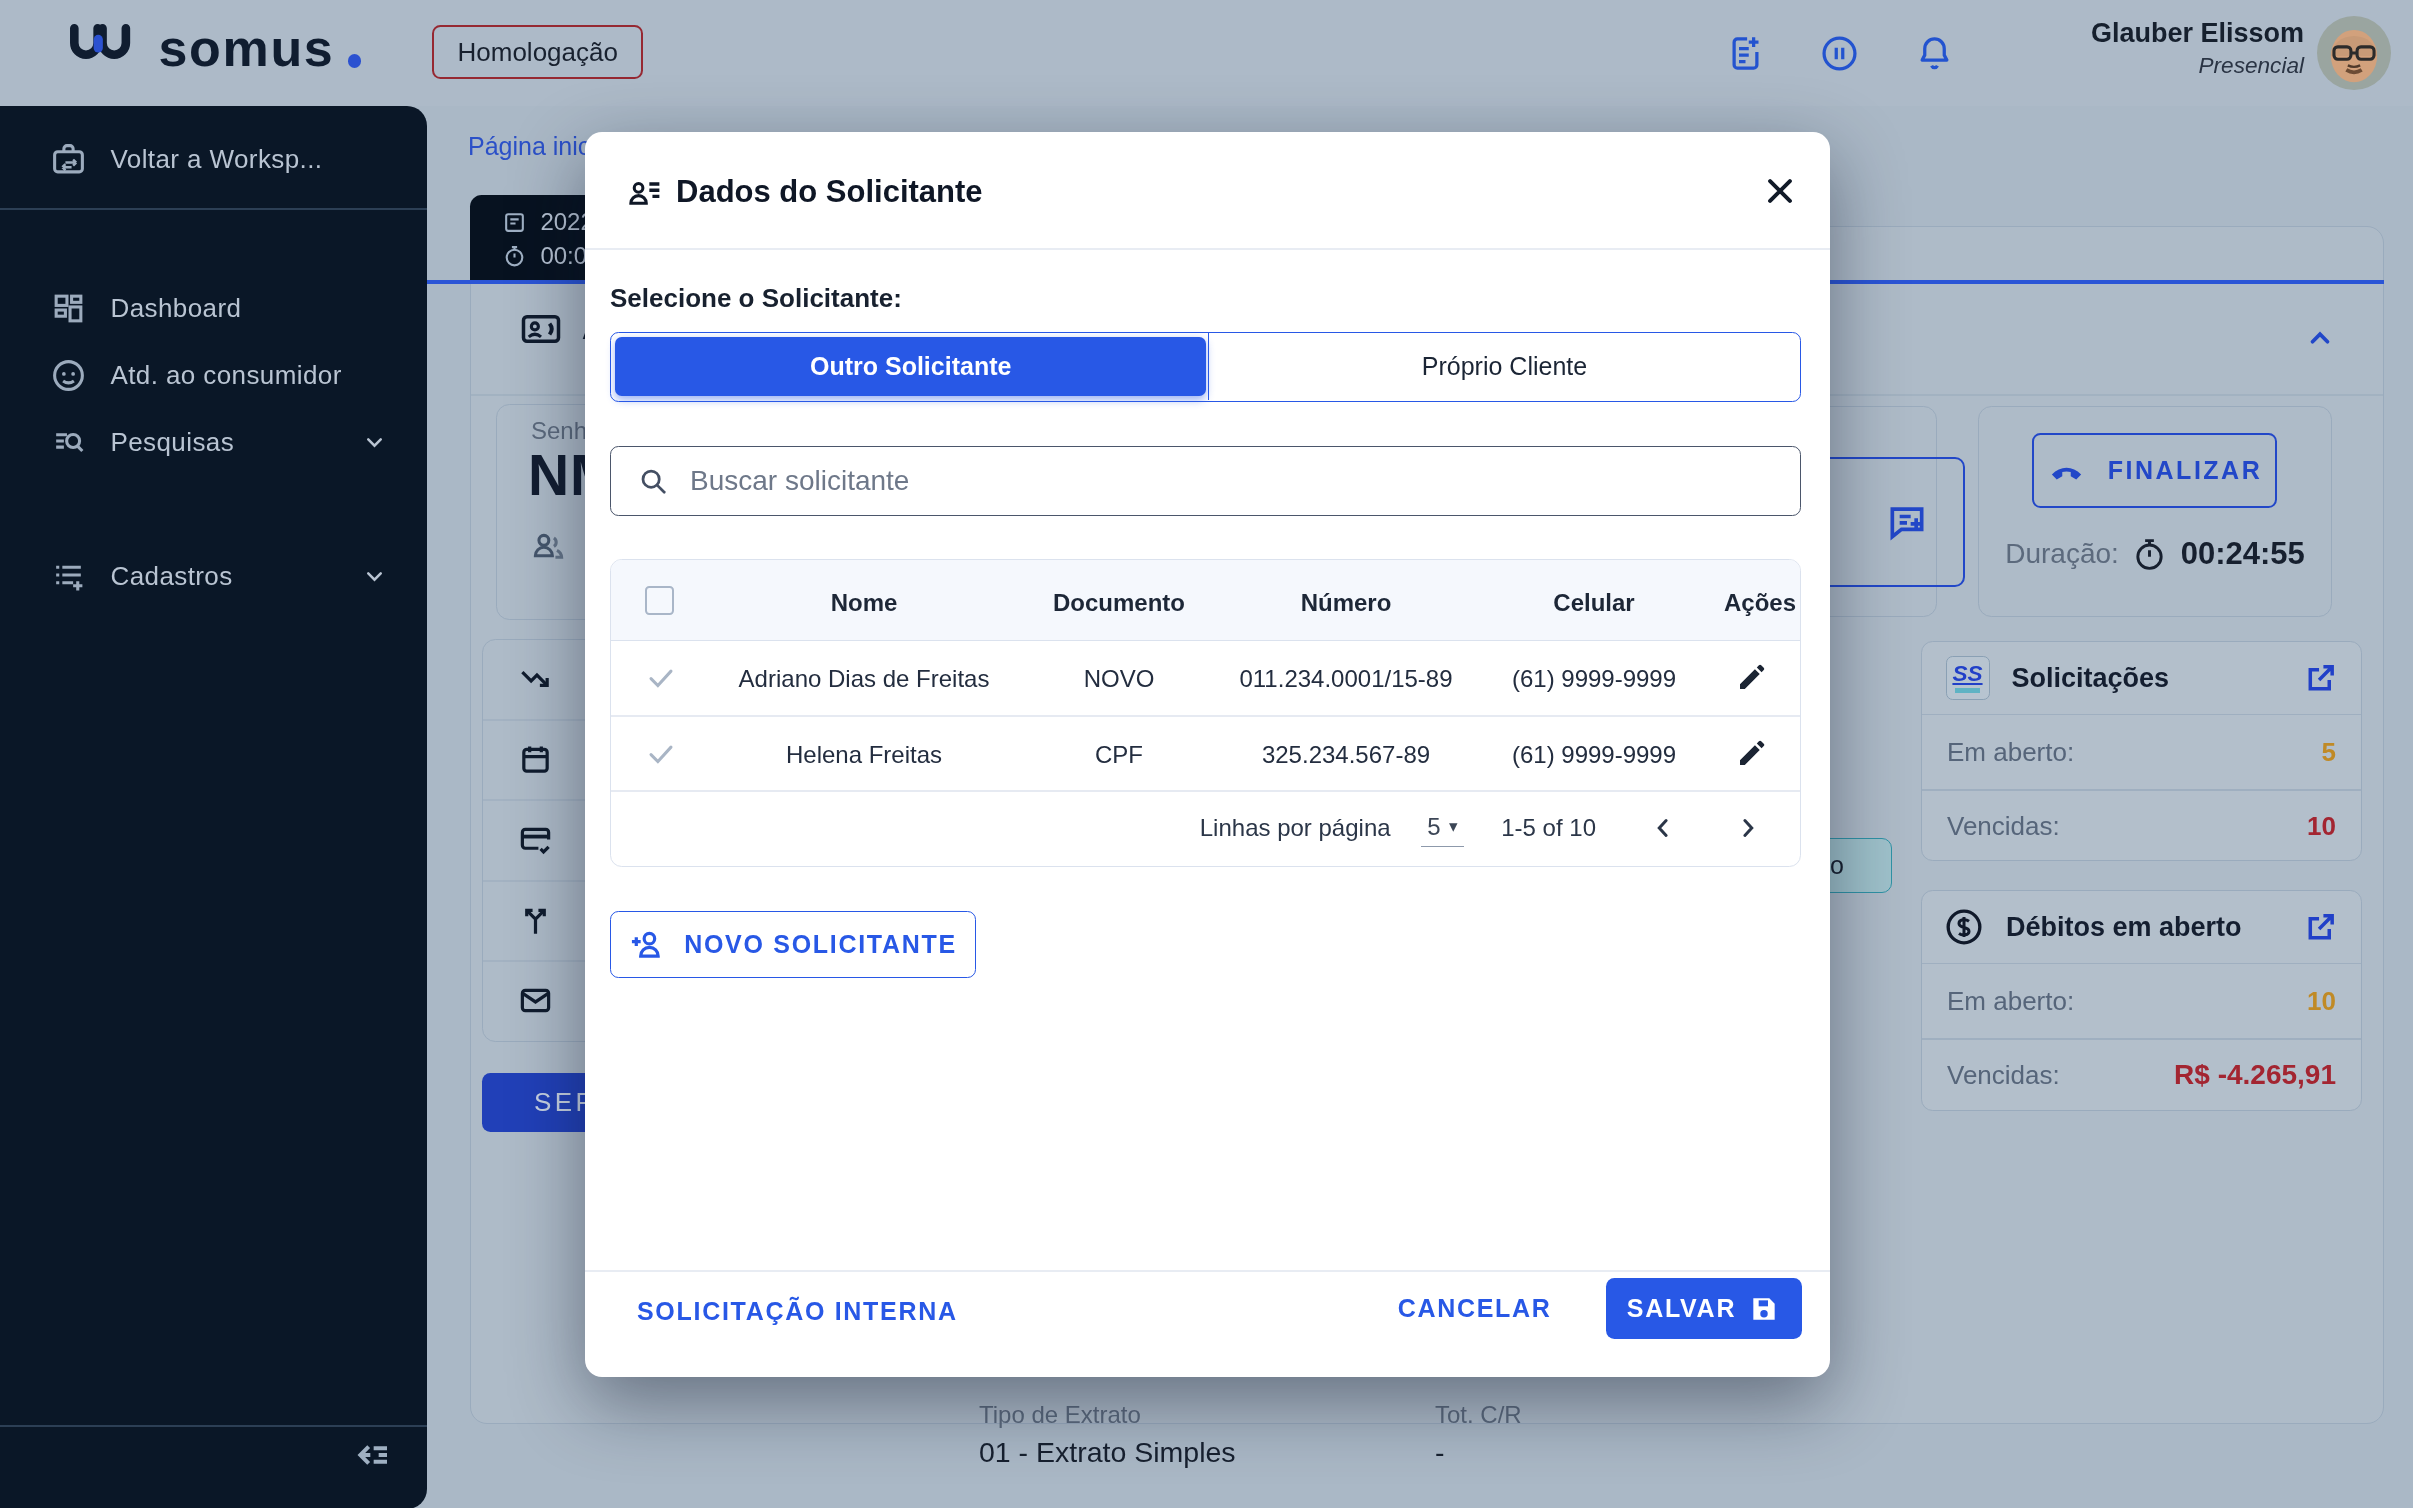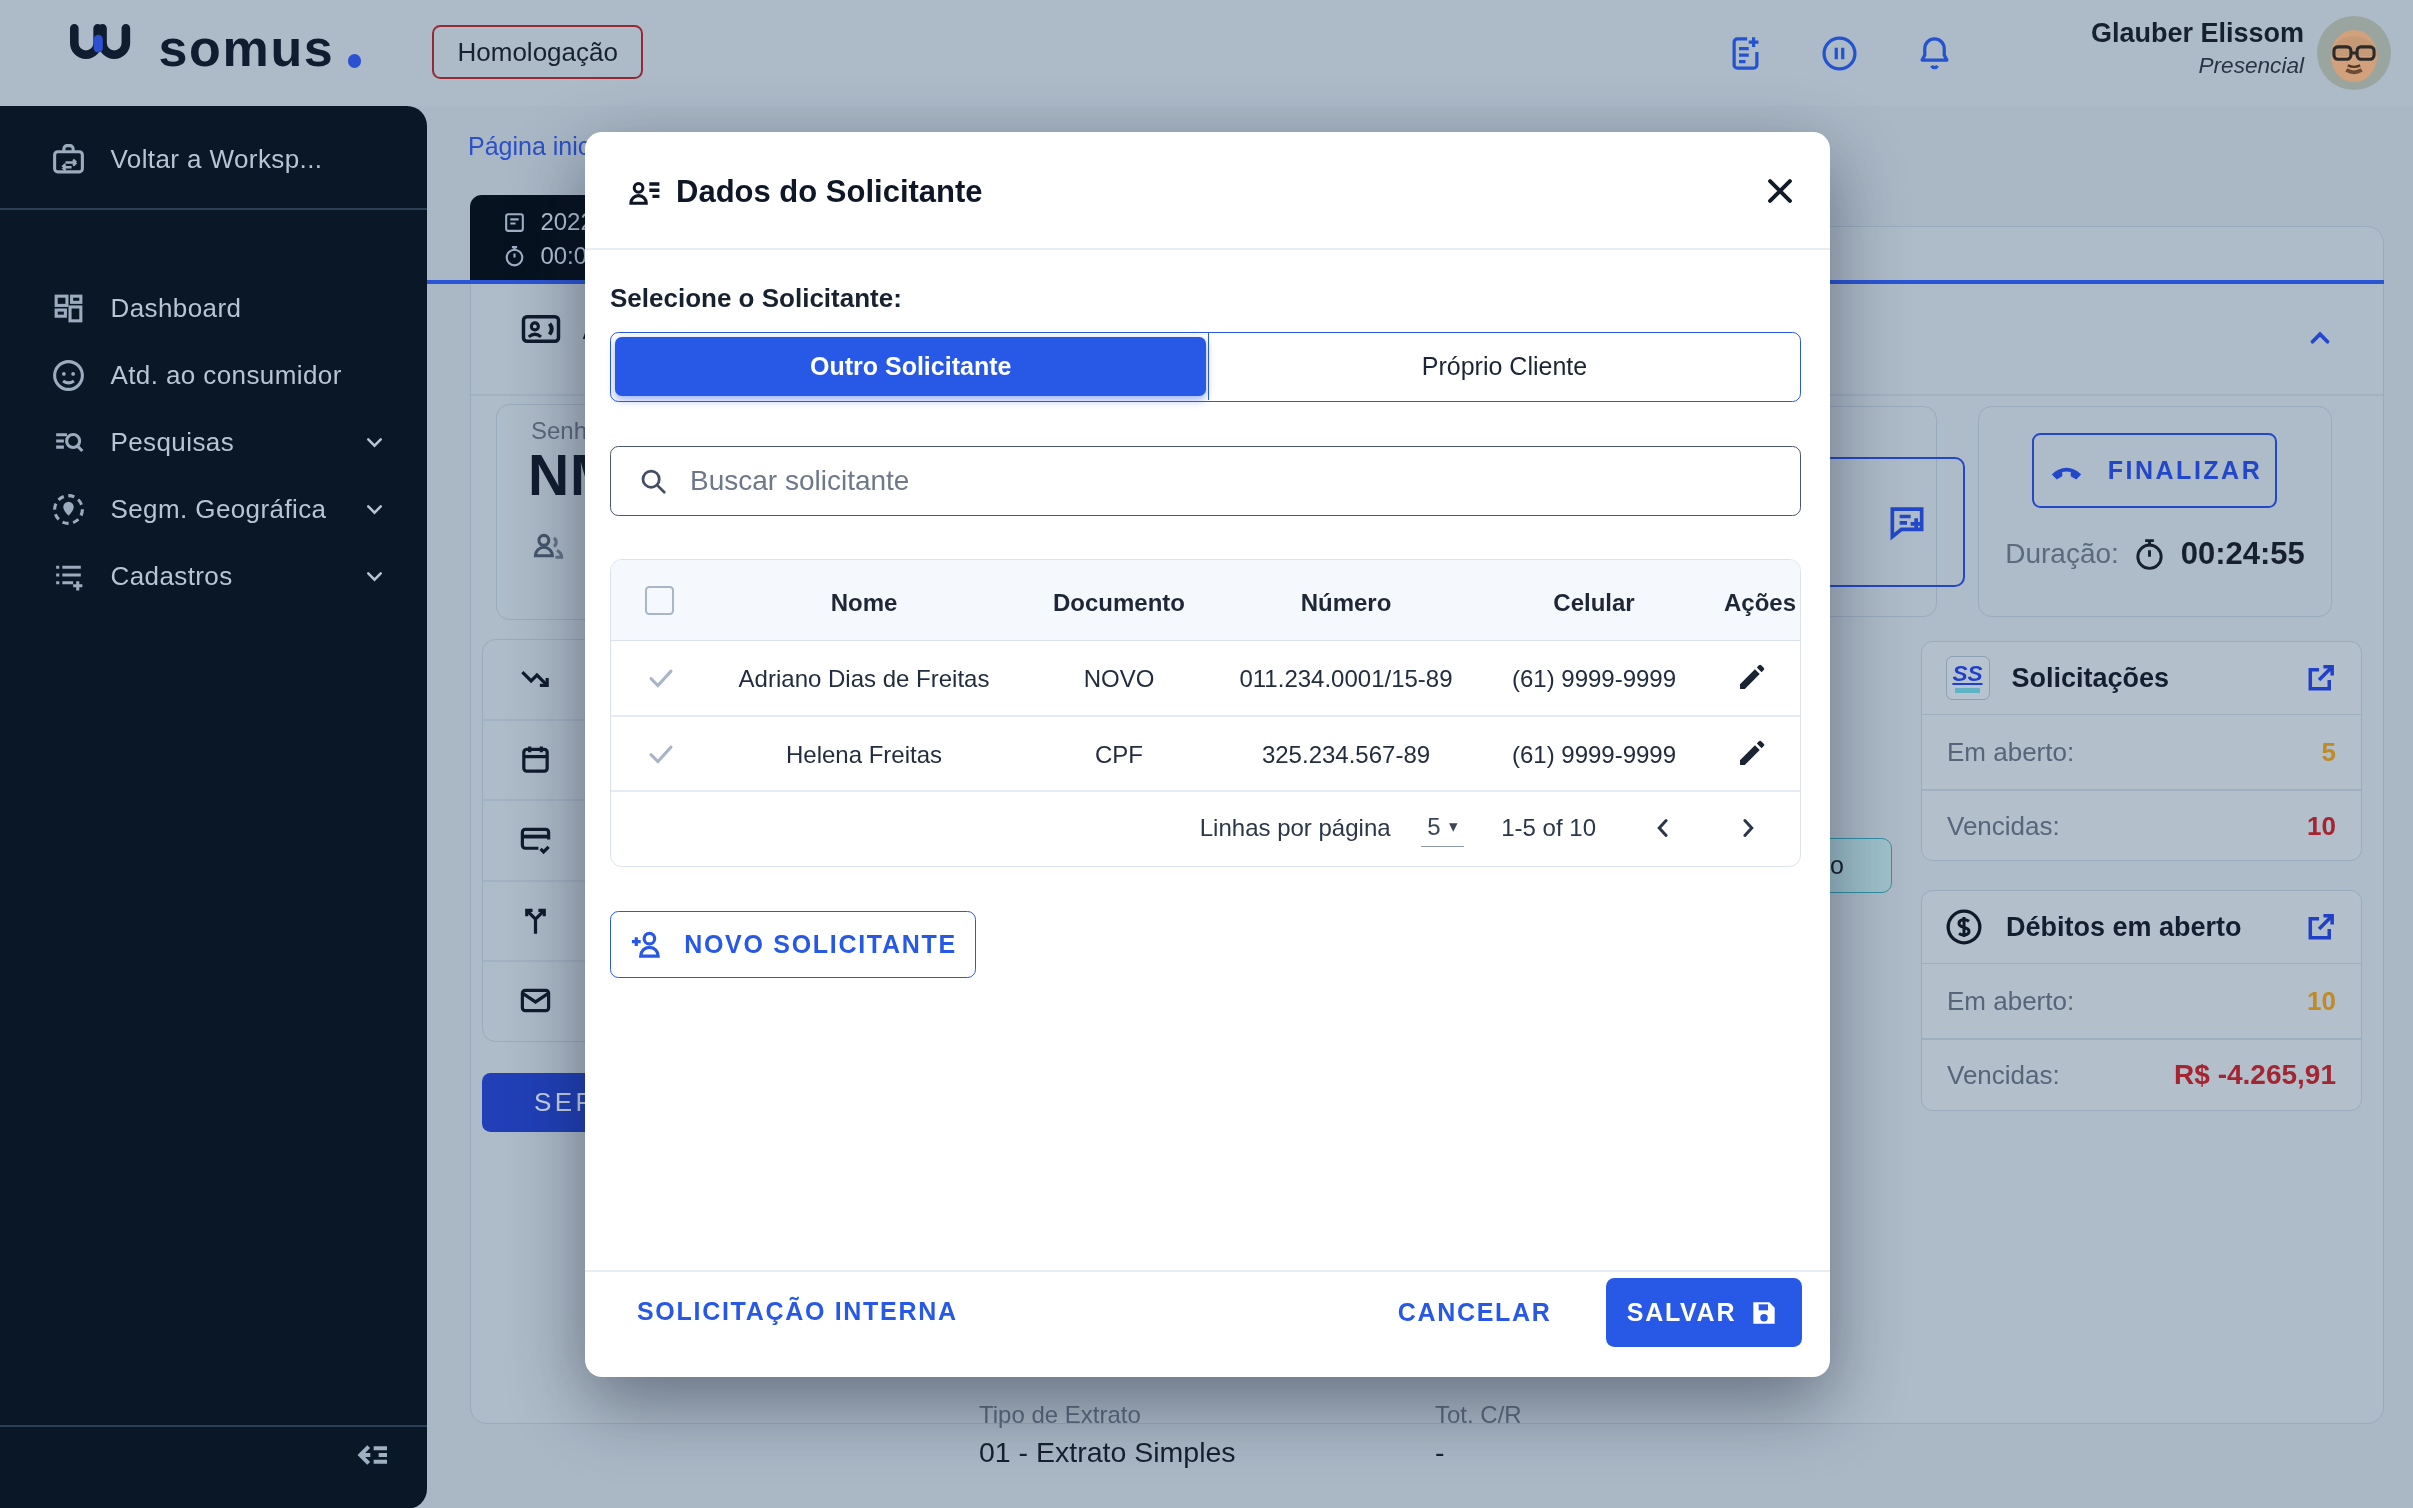--- a/index.html
+++ b/index.html
@@ -144,21 +144,21 @@
   .pag-prev { margin-left:52px; width:30px; height:30px; cursor:pointer; color:#2b3648; }
   .pag-next { margin-left:55px; width:30px; height:30px; cursor:pointer; color:#2b3648; }
   .m-new-btn { left:25px; top:779px; width:366px; height:67px; border:1.7px solid #2858E6; border-radius:8.4px; background:#fff;
     display:flex; align-items:center; justify-content:center; gap:20px; color:#2858E6; cursor:pointer; }
   .m-new-btn svg { width:35px; height:35px; }
   .m-new-btn .nb-label { font-size:25px; font-weight:600; letter-spacing:1.7px; }
   .m-footer-divider { left:0; top:1138px; width:1245px; height:1.7px; background:#e8ecf3; }
   .m-link-internal { left:52px; top:1165px; font-size:25px; font-weight:600; letter-spacing:1.7px; color:#2858E6; cursor:pointer; }
   .m-footer-right { right:28.5px; top:1146px; display:flex; align-items:center; gap:54px; }
   .m-cancel { font-size:25px; font-weight:600; letter-spacing:1.7px; color:#2858E6; cursor:pointer; }
-  .m-save { width:196px; height:69px; background:#2858E6; border-radius:8.4px; display:flex; align-items:center;
+  .m-save { width:196px; height:61px; background:#2858E6; border-radius:8.4px; display:flex; align-items:center;
     justify-content:center; gap:12px; color:#ffffff; cursor:pointer; }
   .m-save .sv-label { font-size:25px; font-weight:600; letter-spacing:1.7px; }
   .m-save svg { width:32px; height:32px; }
 </style>
 </head>
 <body>
 
 <div class="abs topbar">
   <div class="abs brand">
     <svg class="ic" width="80" height="54" viewBox="0 0 64 44">
@@ -242,30 +242,20 @@
       <path d="M4 7h7M4 11h5M4 15h5" stroke="currentColor" stroke-width="2"></path>
       <circle cx="15" cy="11" r="4.2" fill="none" stroke="currentColor" stroke-width="2"></circle>
       <path d="M18 14.5 21 17.5" stroke="currentColor" stroke-width="2"></path>
     </svg>
     <span class="sb-label">Pesquisas</span>
     <svg class="ic sb-chev" viewBox="0 0 24 24">
       <path d="M6 9l6 6 6-6" fill="none" stroke="currentColor" stroke-width="2.4" stroke-linecap="round"></path>
     </svg>
   </div>
 
-  <div class="sb-item" style="top:370px">
-    <svg class="ic sb-ic" viewBox="0 0 24 24">
-      <circle cx="12" cy="12" r="9" fill="none" stroke="currentColor" stroke-width="2" stroke-dasharray="4 3"></circle>
-      <path d="M12 7a3.4 3.4 0 0 1 3.4 3.4c0 2.4-3.4 5.6-3.4 5.6s-3.4-3.2-3.4-5.6A3.4 3.4 0 0 1 12 7z" fill="currentColor"></path>
-    </svg>
-    <span class="sb-label">Segm. Geográfica</span>
-    <svg class="ic sb-chev" viewBox="0 0 24 24">
-      <path d="M6 9l6 6 6-6" fill="none" stroke="currentColor" stroke-width="2.4" stroke-linecap="round"></path>
-    </svg>
-  </div>
 
   <div class="sb-item" style="top:437px">
     <svg class="ic sb-ic" viewBox="0 0 24 24">
       <path d="M4 6h2M8 6h12M4 11h2M8 11h12M4 16h2M8 16h7" stroke="currentColor" stroke-width="2"></path>
       <path d="M18 15v6M15 18h6" stroke="currentColor" stroke-width="2"></path>
     </svg>
     <span class="sb-label">Cadastros</span>
     <svg class="ic sb-chev" viewBox="0 0 24 24">
       <path d="M6 9l6 6 6-6" fill="none" stroke="currentColor" stroke-width="2.4" stroke-linecap="round"></path>
     </svg>

